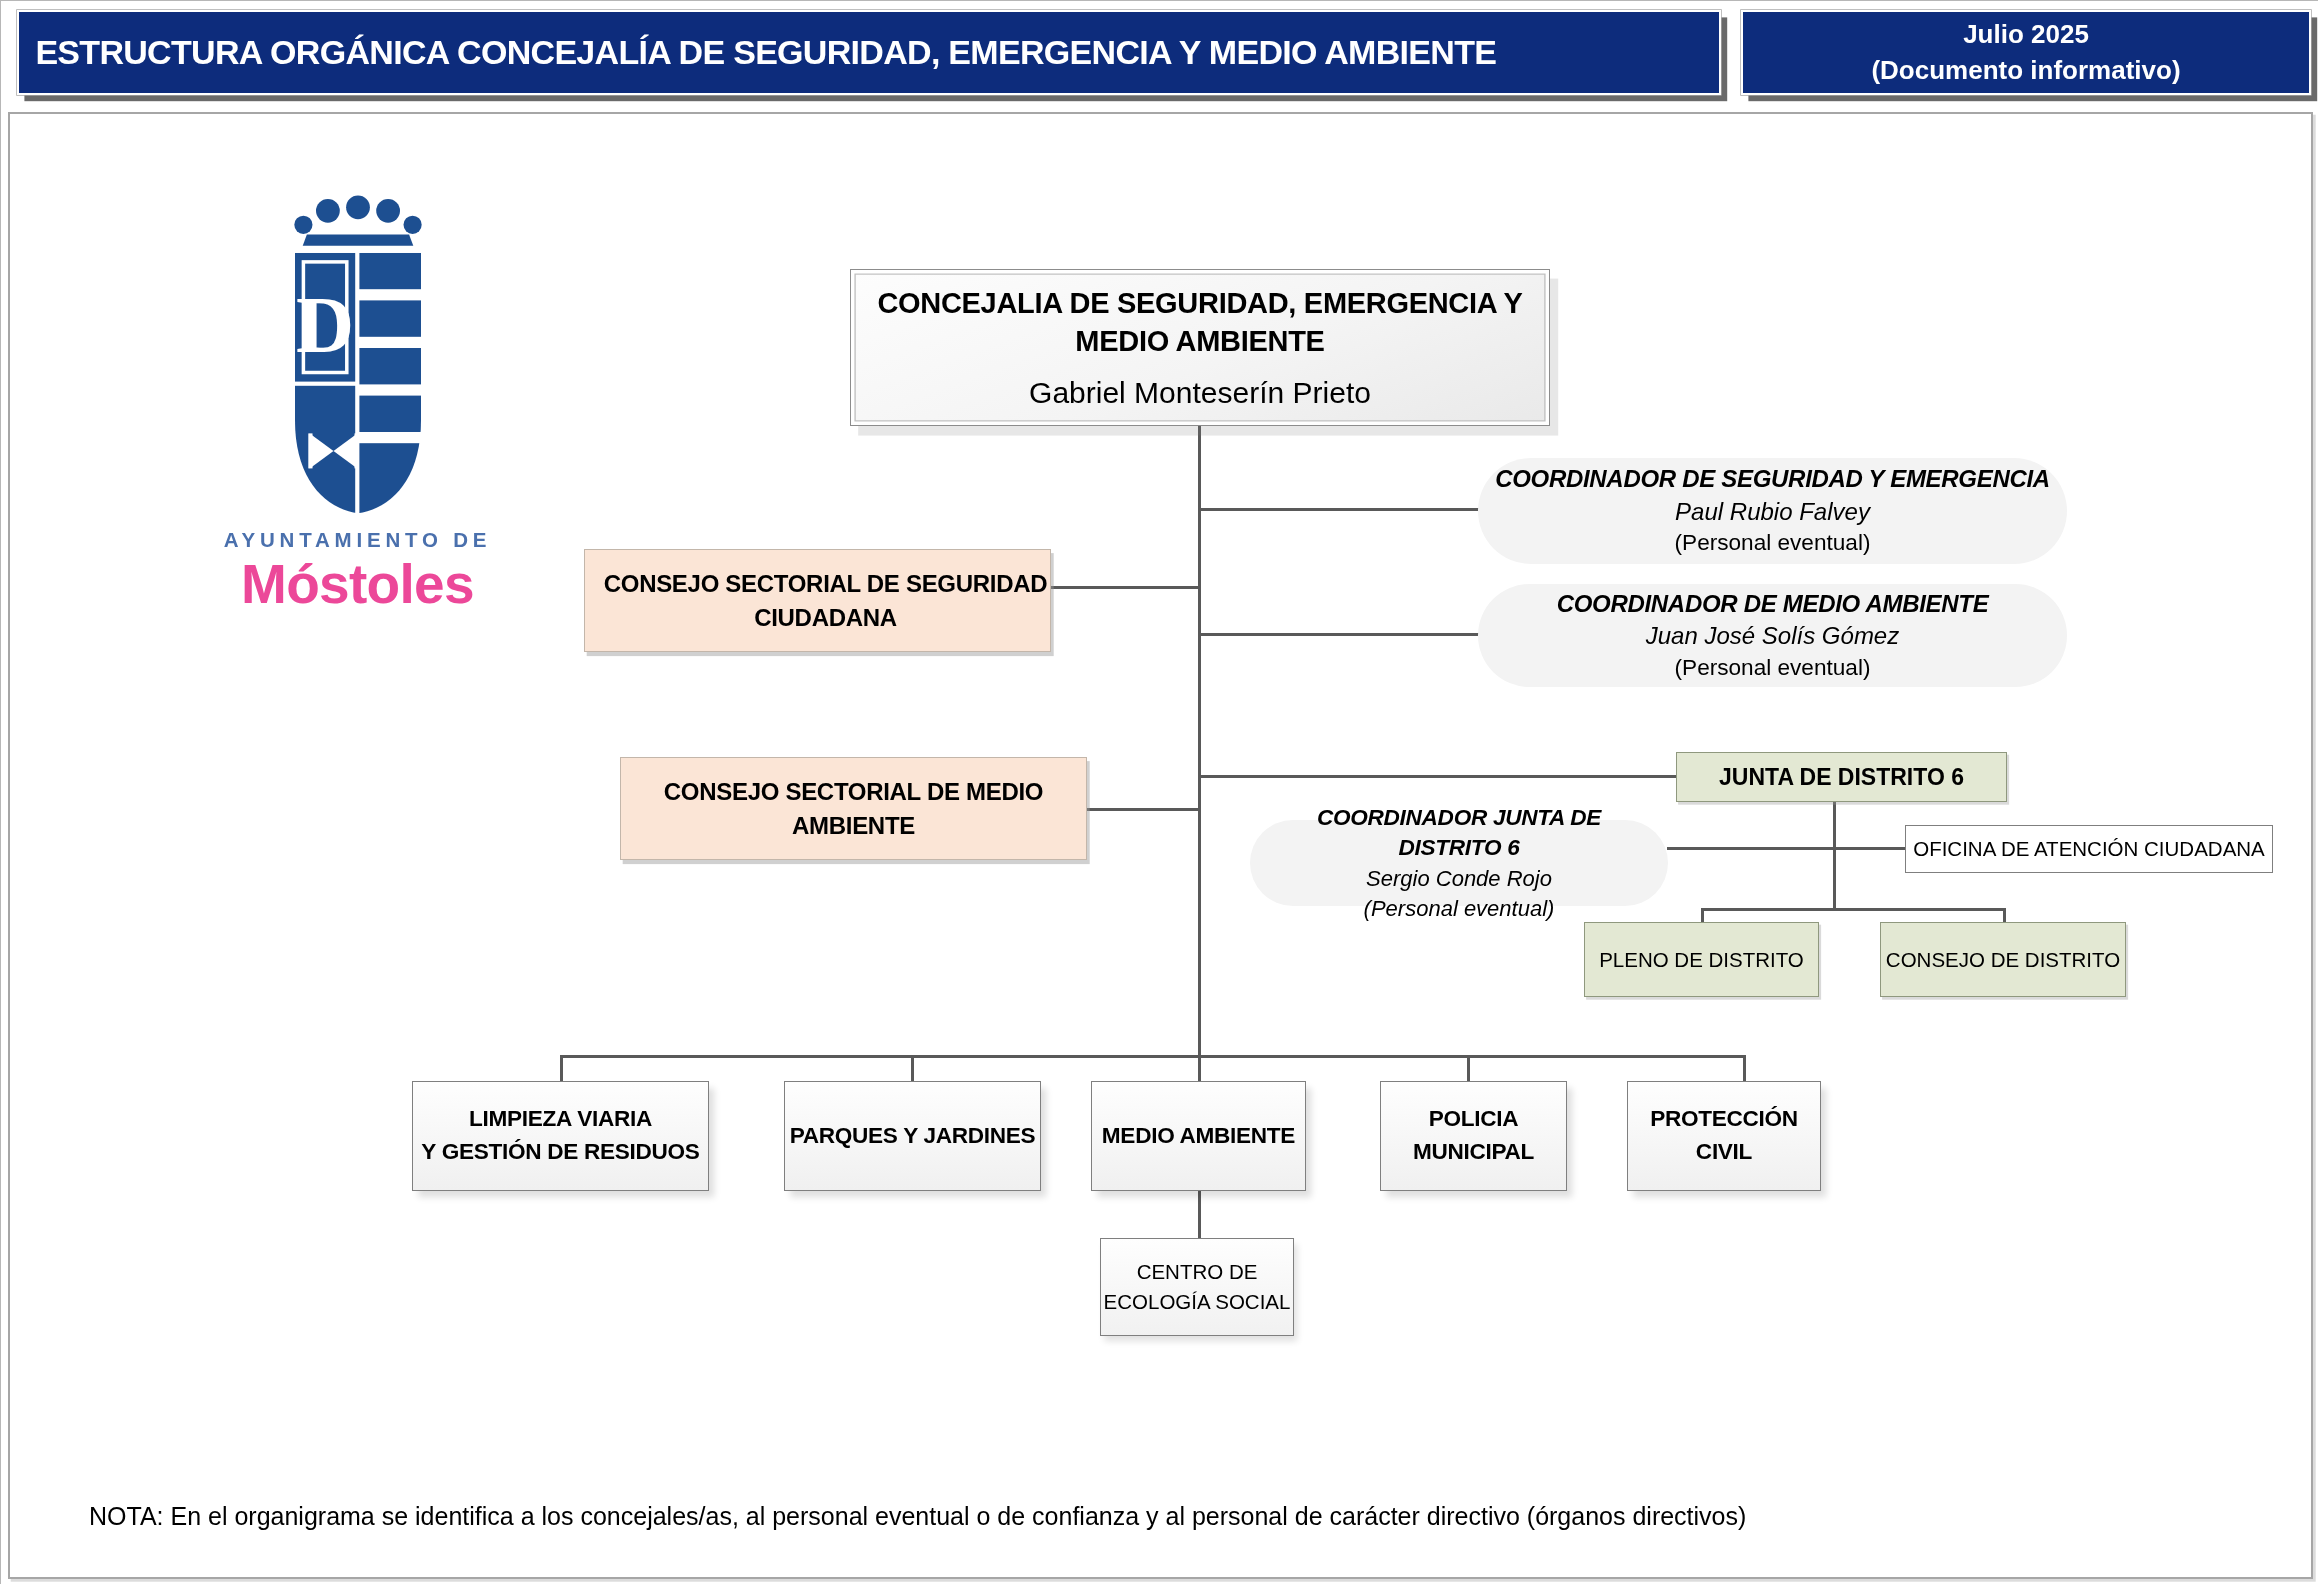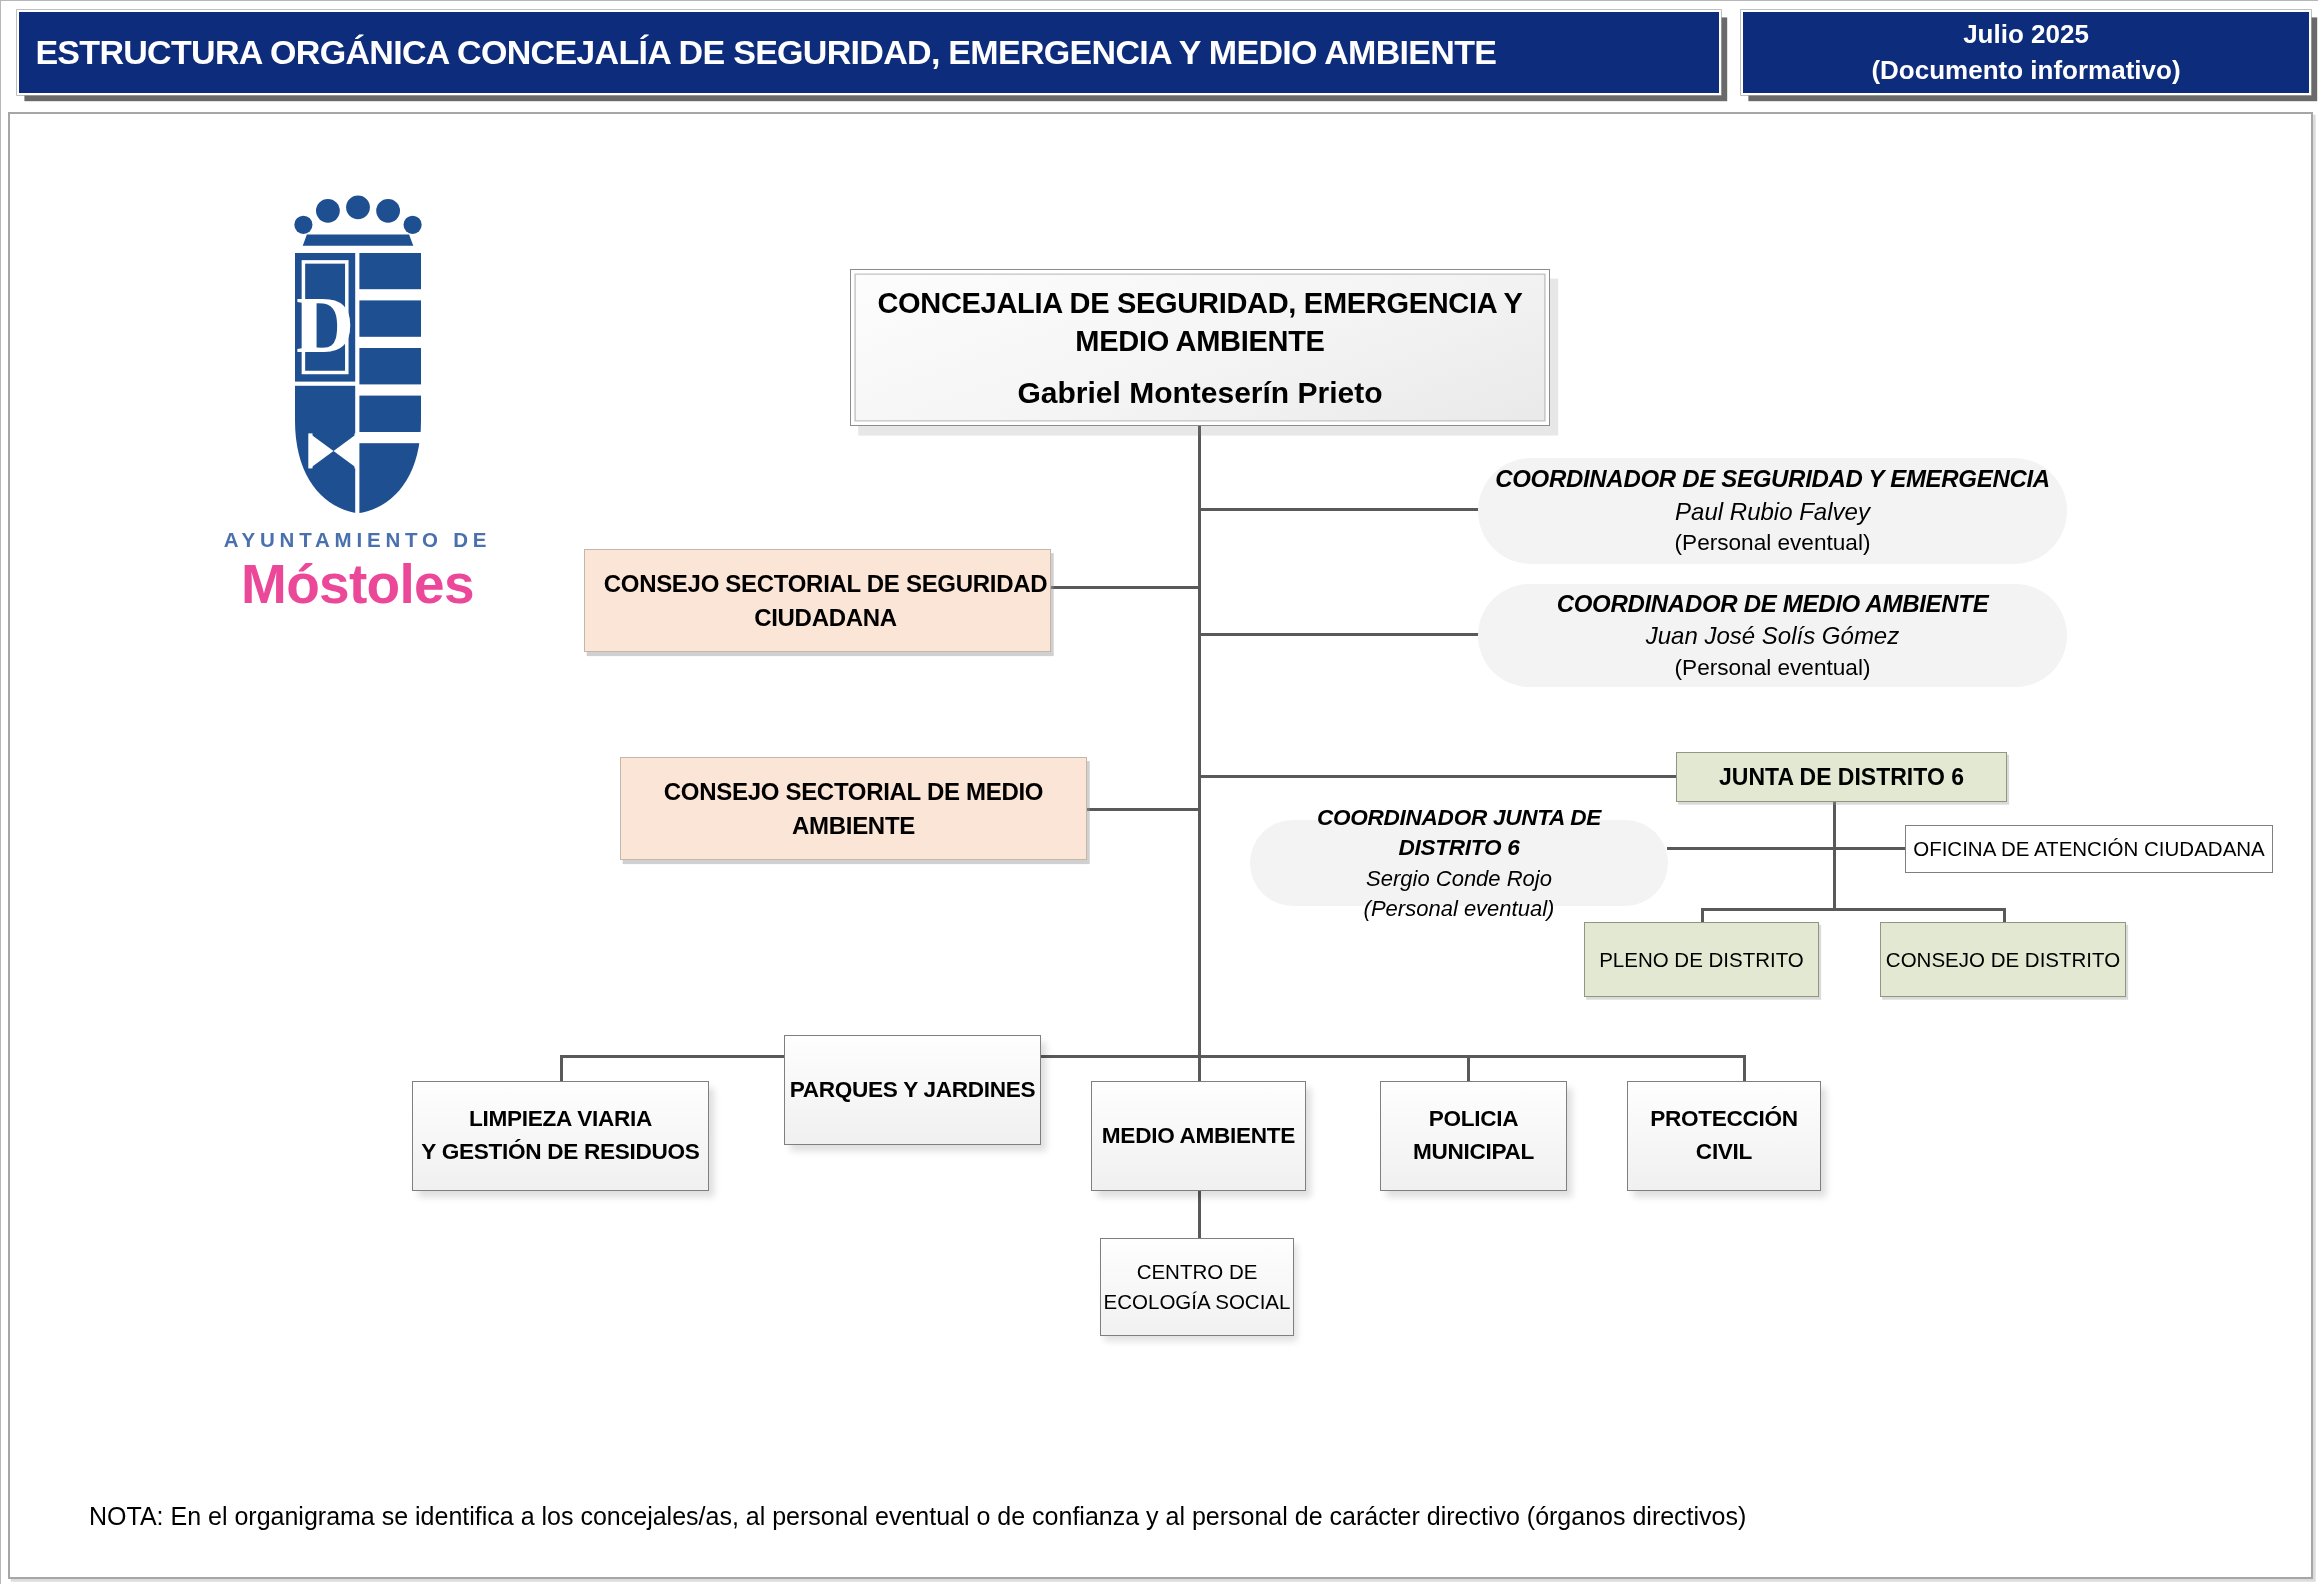--- a/index.html
+++ b/index.html
@@ -42,21 +42,21 @@
   .pre { white-space:pre-line; }
   
   #root-box {
     left:849px; top:268px; width:700px; height:157px;
     background:linear-gradient(160deg,#fdfdfd 0%,#f4f4f4 55%,#e9e9e9 100%);
     border:1.4px solid #8c8c8c;
     box-shadow:inset 0 0 0 3.4px #ffffff, inset 0 0 0 4.8px #c2c2c2, 8.2px 9.6px 0 rgba(120,120,120,0.18);
     padding:9.6px 12.3px;
   }
   #root-box .t { font-size:29px; font-weight:bold; line-height:1.3; letter-spacing:-0.3px; }
-  #root-box .p { font-size:30px; margin-top:15px;font-weight:bold; }
+  #root-box .p { font-size:30px; margin-top:15px; }
   
   .pill {
     background:#f3f3f3; border-radius:55px; padding:6.8px 13.7px;
   }
   .pill .role { font-size:24px; font-weight:bold; font-style:italic; letter-spacing:-0.3px; line-height:1.35; }
   .pill .person { font-size:24px; font-style:italic; line-height:1.35; }
   .pill .note { font-size:22.6px; line-height:1.35; }
   .pill .note.it { font-style:italic; }
   #coord-1 { left:1477px; top:457px; width:589px; height:106px; }
   #coord-2 { left:1477px; top:583px; width:589px; height:103px; }
@@ -84,21 +84,21 @@
     left:1904px; top:824px; width:368px; height:48px;
     background:#ffffff; border:1.4px solid #7f7f7f; font-size:20.5px;
   }
   
   .dept {
     background:linear-gradient(180deg,#fefefe 0%,#f0f0f0 100%);
     border:1.4px solid #7f7f7f; box-shadow:5.5px 6.8px 6.8px rgba(0,0,0,0.13);
     font-size:22.6px; font-weight:bold; line-height:1.45; letter-spacing:-0.3px;
   }
   #dept-1 { left:411px; top:1080px; width:297px; height:110px; }
-  #dept-2 { left:783px; top:1034px; width:257px; height:110px; }
+  #dept-2 { left:783px; top:1080px; width:257px; height:110px; }
   #dept-3 { left:1090px; top:1080px; width:215px; height:110px; }
   #dept-4 { left:1379px; top:1080px; width:187px; height:110px; }
   #dept-5 { left:1626px; top:1080px; width:194px; height:110px; }
   
   #centro-box {
     left:1099px; top:1237px; width:194px; height:98px;
     background:linear-gradient(180deg,#fefefe 0%,#f1f1f1 100%);
     border:1.4px solid #7f7f7f; box-shadow:4.1px 5.5px 6.8px rgba(0,0,0,0.12);
     font-size:20.5px; line-height:1.45;
   }

